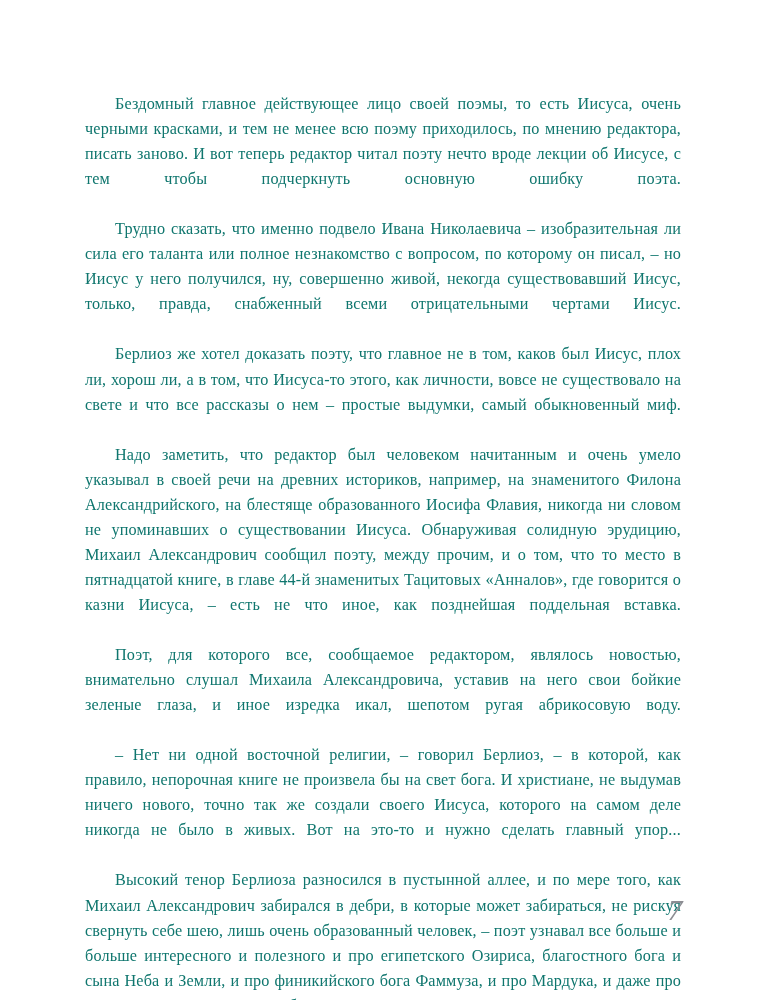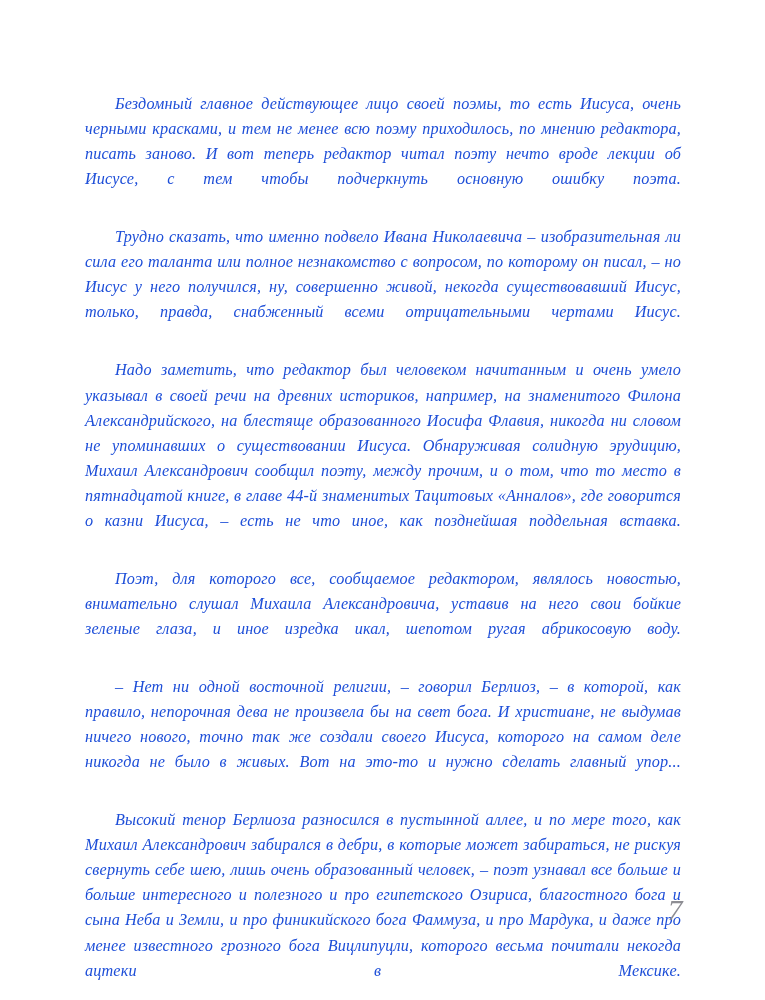--- a/index.html
+++ b/index.html
@@ -30,30 +30,29 @@
     width: 596px;
   }
 
   .para {
     margin: 0;
     text-indent: 30px;
     text-align: justify;
     text-justify: inter-word;
     font-size: 16.2px;
     line-height: 25.05px;
-    color: #1d4ed8;
+    color: #0f766e;
     letter-spacing: 0.01em;
     word-spacing: 0.005em;
     -webkit-font-smoothing: antialiased;
     hyphens: manual;
-    font-style: italic;
   }
 
   .para + .para {
-    margin-top: 8px;
+    margin-top: 0;
   }
 
   
   .para::after {
     content: "";
     display: inline-block;
     width: 100%;
   }
 
   .page-number {
@@ -72,22 +71,23 @@
   }
 </style>
 </head>
 <body>
 
 <div class="page">
 
   <div class="text-block">
     <p class="para">Бездомный главное действующее лицо своей поэмы, то есть Иисуса, очень черными красками, и тем не менее всю поэму приходилось, по мнению редактора, писать заново. И вот теперь редактор читал поэту нечто вроде лекции об Иисусе, с тем чтобы подчеркнуть основную ошибку поэта.</p>
     <p class="para">Трудно сказать, что именно подвело Ивана Николаевича – изобразительная ли сила его таланта или полное незнакомство с вопросом, по которому он писал, – но Иисус у него получился, ну, совершенно живой, некогда существовавший Иисус, только, правда, снабженный всеми отрицательными чертами Иисус.</p>
+    <p class="para">Берлиоз же хотел доказать поэту, что главное не в том, каков был Иисус, плох ли, хорош ли, а в том, что Иисуса-то этого, как личности, вовсе не существовало на свете и что все рассказы о нем – простые выдумки, самый обыкновенный миф.</p>
     <p class="para">Надо заметить, что редактор был человеком начитанным и очень умело указывал в своей речи на древних историков, например, на знаменитого Филона Александрийского, на блестяще образованного Иосифа Флавия, никогда ни словом не упоминавших о существовании Иисуса. Обнаруживая солидную эрудицию, Михаил Александрович сообщил поэту, между прочим, и о том, что то место в пятнадцатой книге, в главе 44-й знаменитых Тацитовых «Анналов», где говорится о казни Иисуса, – есть не что иное, как позднейшая поддельная вставка.</p>
     <p class="para">Поэт, для которого все, сообщаемое редактором, являлось новостью, внимательно слушал Михаила Александровича, уставив на него свои бойкие зеленые глаза, и иное изредка икал, шепотом ругая абрикосовую воду.</p>
-    <p class="para">– Нет ни одной восточной религии, – говорил Берлиоз, – в которой, как правило, непорочная дева не произвела бы на свет бога. И христиане, не выдумав ничего нового, точно так же создали своего Иисуса, которого на самом деле никогда не было в живых. Вот на это-то и нужно сделать главный упор...</p>
+    <p class="para">– Нет ни одной восточной религии, – говорил Берлиоз, – в которой, как правило, непорочная книге не произвела бы на свет бога. И христиане, не выдумав ничего нового, точно так же создали своего Иисуса, которого на самом деле никогда не было в живых. Вот на это-то и нужно сделать главный упор...</p>
     <p class="para">Высокий тенор Берлиоза разносился в пустынной аллее, и по мере того, как Михаил Александрович забирался в дебри, в которые может забираться, не рискуя свернуть себе шею, лишь очень образованный человек, – поэт узнавал все больше и больше интересного и полезного и про египетского Озириса, благостного бога и сына Неба и Земли, и про финикийского бога Фаммуза, и про Мардука, и даже про менее известного грозного бога Вицлипуцли, которого весьма почитали некогда ацтеки в Мексике.</p>
 
   </div>
 
   <div class="page-number">7</div>
 
 </div>
 
 </body></html>

